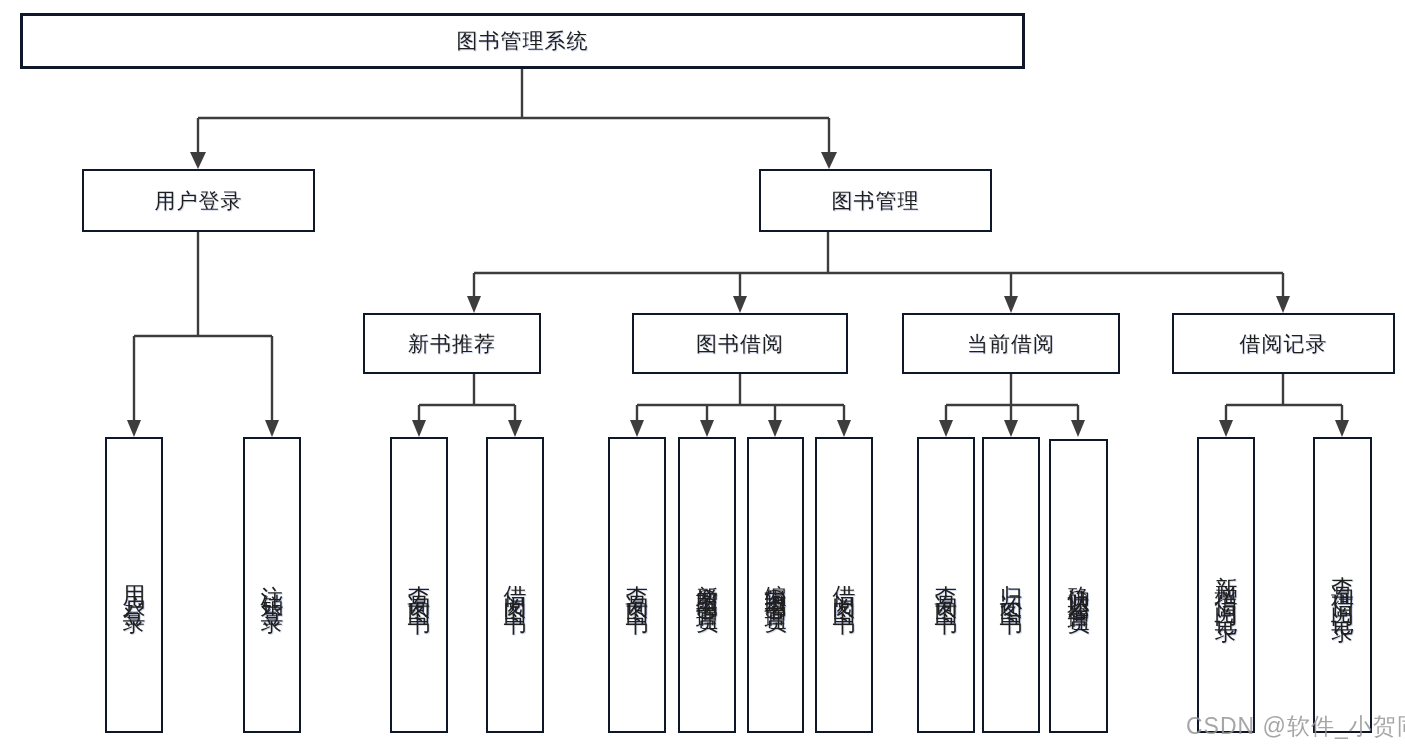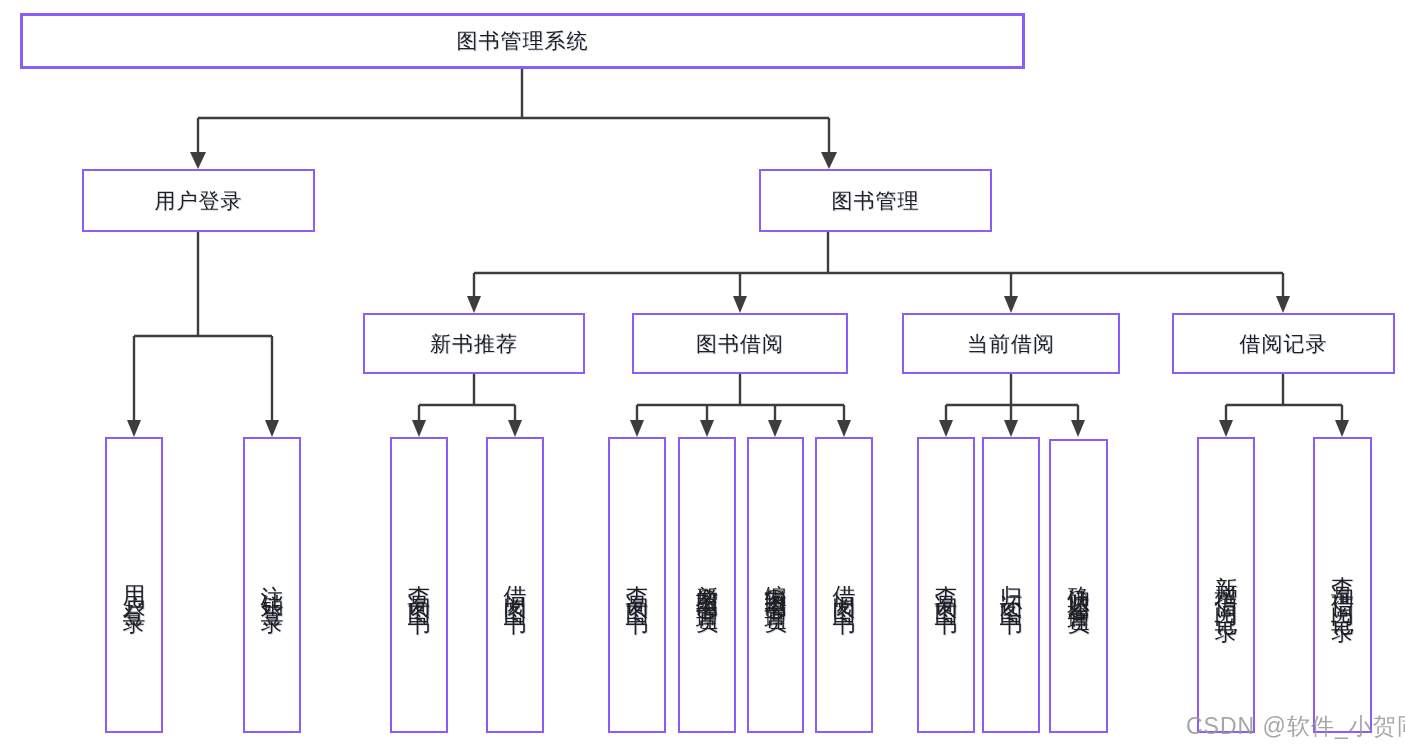--- a/index.html
+++ b/index.html
@@ -11,21 +11,21 @@
     overflow:hidden;
   }
   #wires { position:absolute; left:0; top:0; width:1405px; height:747px; }
   #wires path { stroke:#3d3d3d; stroke-width:2.4; fill:none; }
   #wires polygon { fill:#3d3d3d; stroke:none; }
 
   .box {
     position:absolute;
     box-sizing:border-box;
     background:#ffffff;
-    border:2px solid #8b5cf6;
+    border:2px solid #0f172a;
     display:flex;
     align-items:center;
     justify-content:center;
     color:#1f1f1f;
     text-shadow:1px 1px 0 rgba(90,120,200,0.25);
   }
   .hbox { font-size:21px; letter-spacing:1px; }
   .root { border-width:3px; }
   .vbox {
     writing-mode:vertical-rl;
@@ -103,21 +103,21 @@
       <polygon points="1219,420 1233,420 1226,437"></polygon>
     <path d="M1342 405 V421"></path>
       <polygon points="1335,420 1349,420 1342,437"></polygon>
   </svg>
 
   <div class="box hbox root" style="left:20px; top:13px; width:1005px; height:56px;">图书管理系统</div>
 
   <div class="box hbox" style="left:82px; top:169px; width:233px; height:63px;">用户登录</div>
   <div class="box hbox" style="left:712px; top:169px; width:233px; height:63px;margin-left:47px;">图书管理</div>
 
-  <div class="box hbox" style="left:363px; top:313px; width:222px; height:61px;">新书推荐</div>
+  <div class="box hbox" style="left:363px; top:313px; width:178px; height:61px;">新书推荐</div>
   <div class="box hbox" style="left:632px; top:313px; width:216px; height:61px;">图书借阅</div>
   <div class="box hbox" style="left:902px; top:313px; width:218px; height:61px;">当前借阅</div>
   <div class="box hbox" style="left:1172px; top:313px; width:223px; height:61px;">借阅记录</div>
 
   <div class="box vbox" style="left:105px; top:437px; width:58px; height:296px;">用户登录</div>
   <div class="box vbox" style="left:243px; top:437px; width:58px; height:296px;">注销登录</div>
 
   <div class="box vbox" style="left:390px; top:437px; width:58px; height:296px;">查询图书</div>
   <div class="box vbox" style="left:486px; top:437px; width:58px; height:296px;">借阅图书</div>
 

